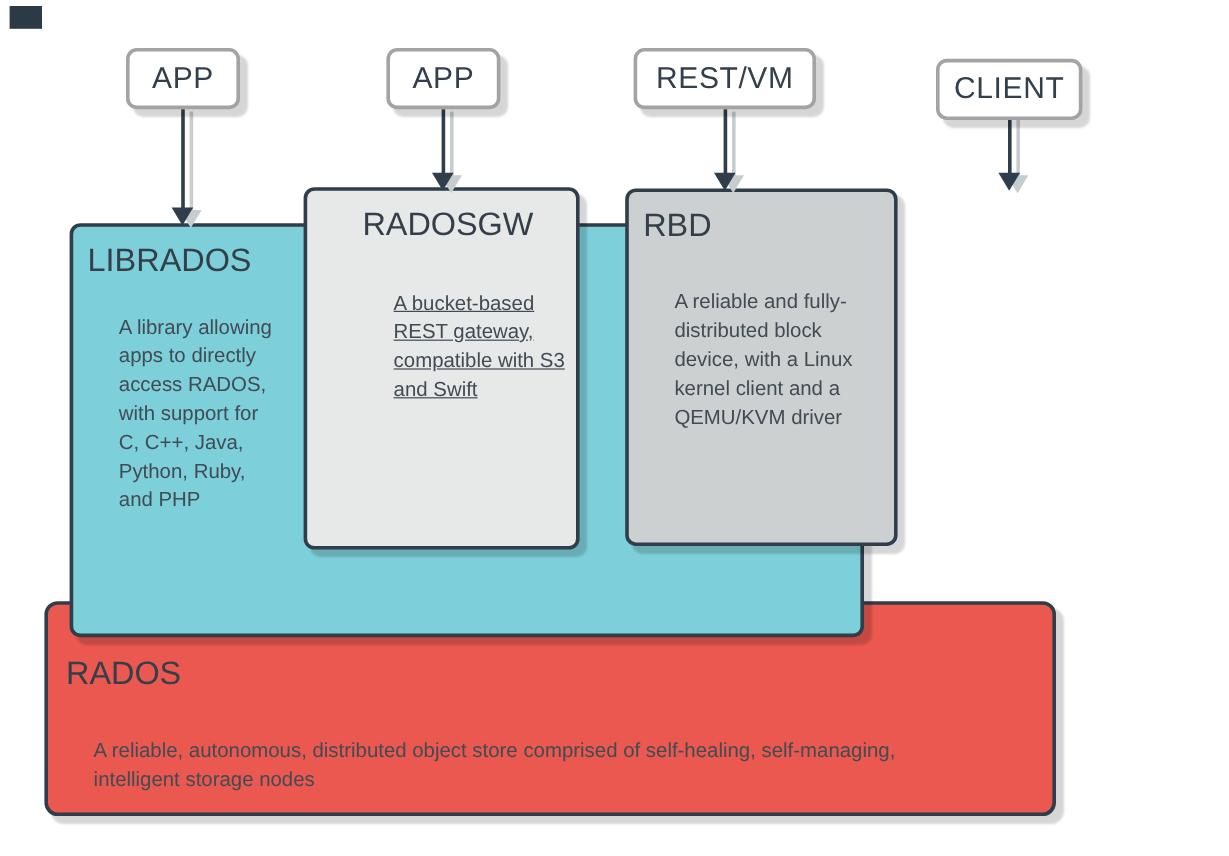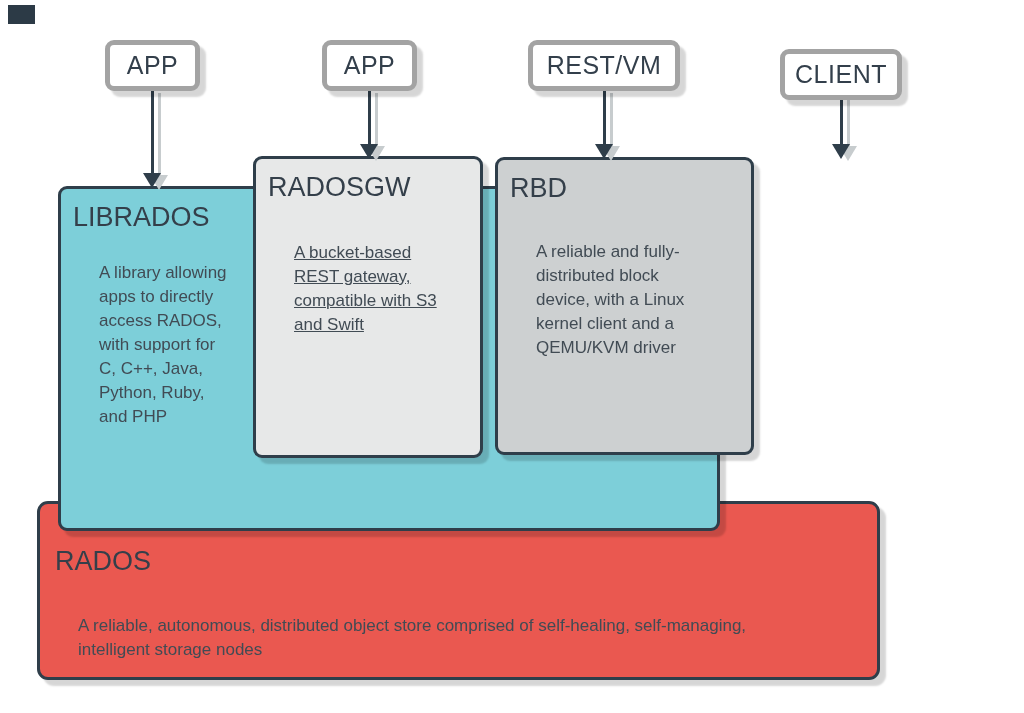--- a/index.html
+++ b/index.html
@@ -3,40 +3,40 @@
 <meta charset="utf-8">
 <style>
   html,body{margin:0;padding:0;background:#ffffff;}
   #canvas{
     position:relative;width:1024px;height:713px;background:#ffffff;overflow:hidden;
     font-family:"Liberation Sans",sans-serif;
   }
   
   .node{
     position:absolute;box-sizing:border-box;height:51px;
-    background:#ffffff;border:5px solid #a3a3a3;border-radius:9px;
+    background:#ffffff;border:3px solid #a3a3a3;border-radius:9px;
     display:flex;align-items:center;justify-content:center;
     font-size:25px;color:#333F4B;letter-spacing:.5px;
     box-shadow:6px 6px 2px rgba(0,0,0,0.16);
   }
   #node-app1{left:105px;top:40px;width:95px;}
   #node-app2{left:322px;top:40px;width:95px;}
   #node-hostvm{left:528px;top:40px;width:152px;}
   #node-client{left:780px;top:49px;width:122px;}
 
   
   .layer{
     position:absolute;box-sizing:border-box;
     border:3px solid #2F3E4A;border-radius:9px;
     box-shadow:6px 6px 2px rgba(0,0,0,0.16);
   }
   #layer-rados   {left:37px; top:501px;width:843px;height:179px;background:#EA5850;border-radius:11px;}
   #layer-librados{left:58px; top:186px;width:662px;height:345px;background:#7DCFD9;}
-  #layer-rbd     {left:495px;top:157px;width:259px;height:298px;background:#CDD0D1;}
-  #layer-radosgw {left:253px;top:156px;width:230px;height:302px;background:#E7E8E8;}
+  #layer-rbd     {left:521px;top:157px;width:227px;height:298px;background:#CDD0D1;}
+  #layer-radosgw {left:253px;top:156px;width:230px;height:302px;background:#E7E8E8;padding-left:34px;}
   #layer-cephfs  {left:723px;top:157px;width:234px;height:368px;background:#E7E8E8;}
 
   .layer-title{font-size:27px;line-height:30px;color:#343F4A;margin:13px 0 0 12px;}
   #layer-rados .layer-title{margin:42px 0 0 15px;}
   .layer-body{
     font-size:17px;line-height:24px;color:#414B54;
     white-space:pre-line;margin:29px 8px 0 38px;
   }
   #layer-radosgw .layer-body{margin-top:39px;text-decoration:underline;}
   #layer-rbd     .layer-body{margin-top:37px;}

